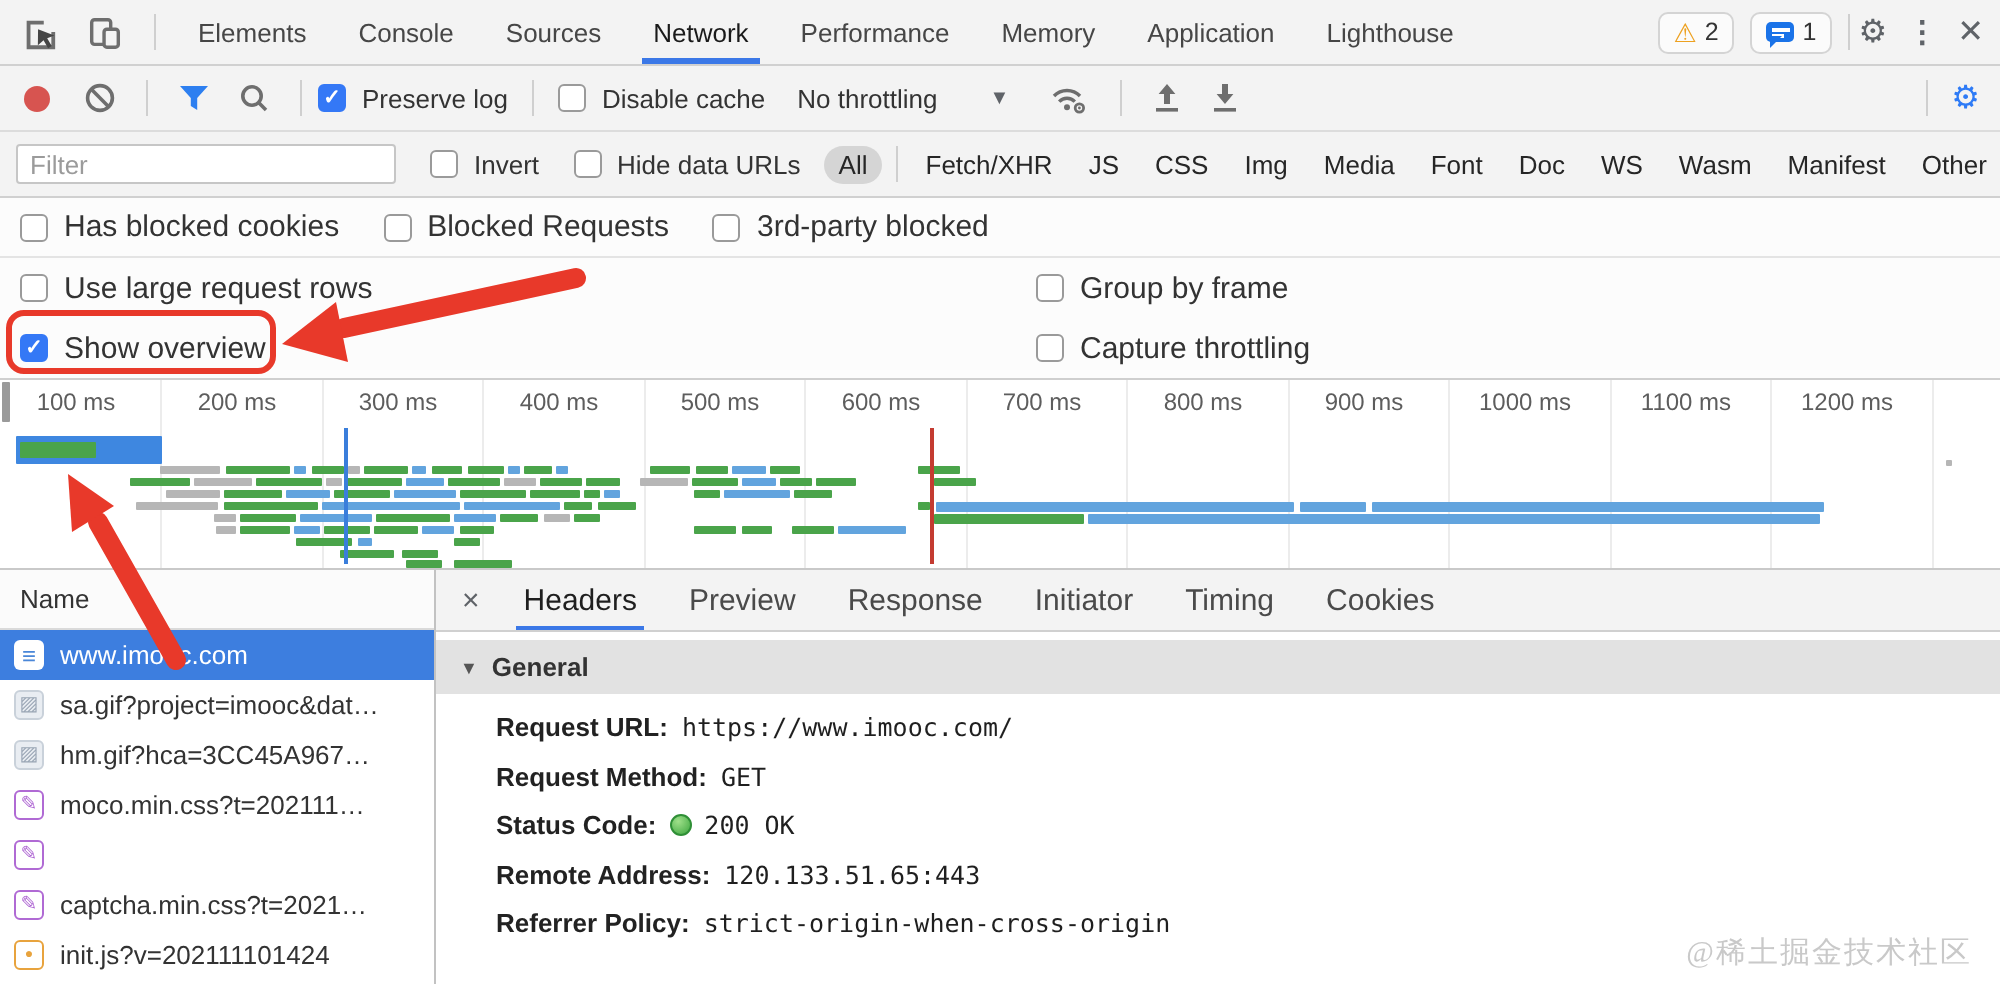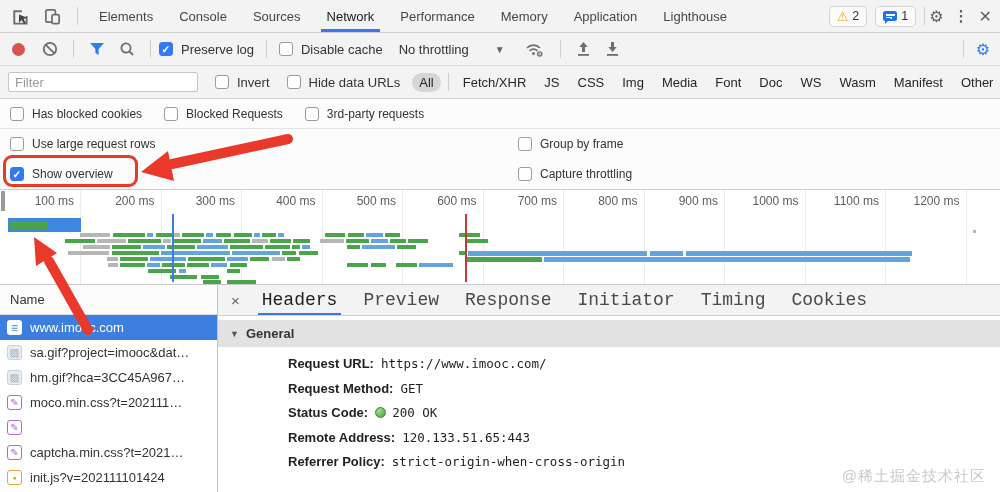--- a/index.html
+++ b/index.html
@@ -52,30 +52,30 @@
                   border-radius:2px; padding:0 6px; font-size:13px; font-family:inherit; color:#333; background:#fff; }
   .filter-input::placeholder { color:#9b9b9b; }
   .fcheck { display:flex; align-items:center; margin-left:17px; }
   .ftypes { display:flex; align-items:center; margin-left:10px; }
   .ftype { padding:2px 7px; margin:0 2px; border-radius:10px; color:#262626; white-space:nowrap; }
   .ftype.active { background:#d5d5d5; }
   .ftype-div { width:1px; height:18px; background:#cfcfcf; margin:0 5px; }
 
   
   .optrow { position:relative; height:30px; background:#fcfcfc; display:flex; align-items:center;
-            font-size:12px; color:#333; padding-left:10px; }
+            font-size:15px; color:#333; padding-left:10px; }
   .optrow.b1 { border-bottom:1px solid #e4e4e4; }
   .optrow.b2 { border-bottom:1px solid #cfcfcf; height:31px; }
   .opt { display:flex; align-items:center; margin-right:22px; }
   .opt-right { position:absolute; left:518px; display:flex; align-items:center; }
 
   
   .overview { position:relative; height:95px; background:#fff; border-bottom:1px solid #c9c9c9; overflow:hidden; }
   .gridline { position:absolute; top:0; bottom:0; width:1px; background:#ececec; }
-  .tick-label { position:absolute; top:4px; width:72px; text-align:right; font-size:12px; color:#5d5d5d; }
+  .tick-label { position:absolute; top:4px; width:72px; text-align:center; font-size:12px; color:#5d5d5d; }
   .ovbar { position:absolute; border-radius:0.5px; }
   .evline { position:absolute; top:24px; bottom:2px; width:2px; }
 
   
   .bottom { display:flex; height:207px; }
   .reqpanel { width:218px; border-right:1px solid #c2c2c2; display:flex; flex-direction:column; background:#fff; }
   .reqhead { height:30px; line-height:30px; padding-left:10px; font-size:13px; color:#333;
              background:#fbfbfb; border-bottom:1px solid #dadada; }
   .reqrow { height:25px; display:flex; align-items:center; padding-left:7px; gap:8px;
             font-size:13px; color:#333; white-space:nowrap; overflow:hidden; }
@@ -84,34 +84,34 @@
          align-items:center; justify-content:center; font-size:10px; line-height:1; }
   .fic.doc { background:#fff; color:#4a87d8; font-size:12px; font-weight:bold; }
   .fic.img { background:#e9edf2; border:1px solid #c9d1da; color:#9aa6b5; }
   .fic.css { background:#fff; border:1.5px solid #b06ad4; color:#b06ad4; }
   .fic.js  { background:#fff; border:1.5px solid #e8a33d; color:#e8a33d; font-size:7px; }
 
   .detpanel { flex:1; position:relative; display:flex; flex-direction:column; background:#fff; }
   .dtabs { height:31px; background:#f3f3f3; border-bottom:1px solid #d0d0d0; display:flex; align-items:center; }
   .dclose { font-size:15px; color:#5f6368; margin:0 9px 0 13px; }
   .dtab { position:relative; height:100%; display:flex; align-items:center; padding:0 13px;
-          font-size:18px; color:#4a4a4a; white-space:nowrap;font-family:Liberation Mono, monospace; }
+          font-size:15px; color:#4a4a4a; white-space:nowrap; }
   .dtab.active { color:#1f1f1f; }
   .dtab.active::after { content:""; position:absolute; left:9px; right:9px; bottom:0; height:2.5px; background:#3b78e7; }
   .sechead { margin-top:4px; height:27px; background:#e2e2e2; display:flex; align-items:center;
              padding-left:12px; gap:7px; font-size:13px; font-weight:bold; color:#333; }
   .tri { font-size:9px; color:#555; }
   .fields { padding:9px 0 0 30px; }
   .frow { margin:0 0 9.5px 0; font-size:13px; display:flex; align-items:center; }
-  .flabel { font-weight:bold; color:#222; margin-right:7px; white-space:nowrap;margin-left:40px; }
+  .flabel { font-weight:bold; color:#222; margin-right:7px; white-space:nowrap; }
   .fvalue { font-family:"DejaVu Sans Mono", monospace; font-size:12.5px; color:#1f1f1f; white-space:nowrap; }
   .sdot { display:inline-block; width:11px; height:11px; border-radius:50%; margin-right:6px;
           background:radial-gradient(circle at 35% 30%, #9fe08a, #3da63f); border:1px solid #2f8f36; }
 
-  .watermark { position:absolute; right:14px; bottom:6px; font-size:15px; color:#c9c9c9; letter-spacing:1px; }
+  .watermark { position:absolute; right:14px; bottom:6px; font-size:15px; color:#c9c9c9; letter-spacing:1px;font-family:Liberation Serif, serif; }
 
   
   .anno-rect { position:absolute; left:3px; top:155px; width:135px; height:32px;
                border:3px solid #e8392a; border-radius:9px; z-index:60; pointer-events:none; }
   .anno-svg { position:absolute; inset:0; z-index:60; pointer-events:none; }
 </style>
 </head>
 <body>
 
 <div class="app">
@@ -248,21 +248,21 @@
     <span class="opt">
         <span class="cb"></span>
       <span class="lbl">Has blocked cookies</span>
       </span>
     <span class="opt">
         <span class="cb"></span>
       <span class="lbl">Blocked Requests</span>
       </span>
     <span class="opt">
         <span class="cb"></span>
-      <span class="lbl">3rd-party requests</span>
+      <span class="lbl">3rd-party blocked</span>
       </span>
   </div>
   <div class="optrow">
     <span class="opt">
         <span class="cb"></span>
       <span class="lbl">Use large request rows</span>
       </span>
     <span class="opt-right">
         <span class="cb"></span>
       <span class="lbl">Group by frame</span>

